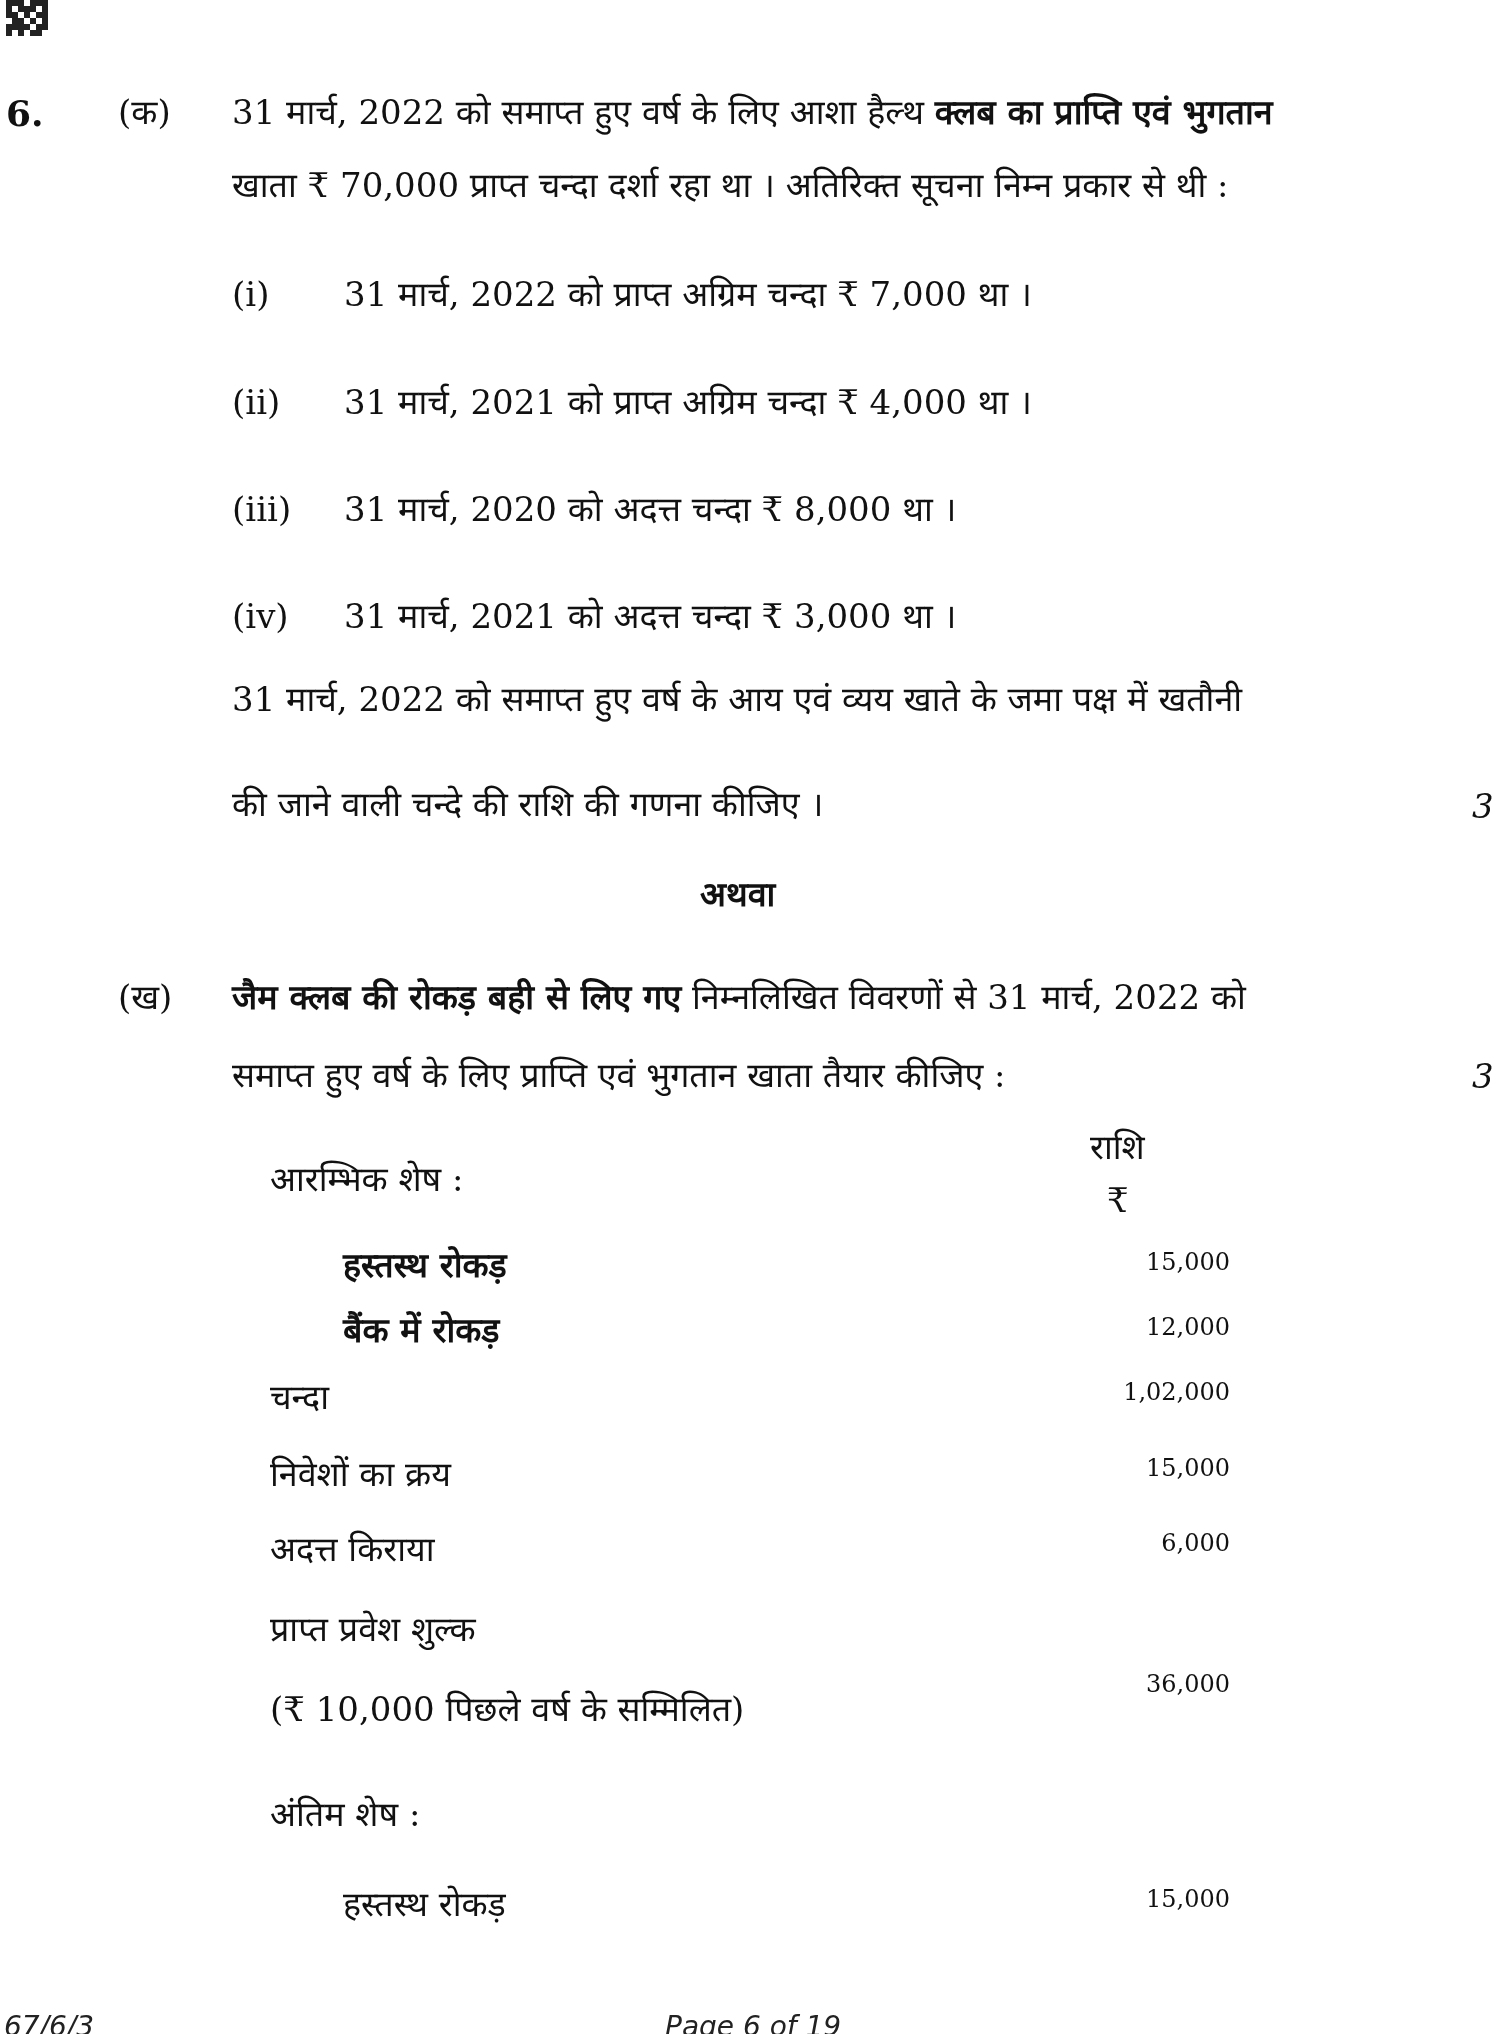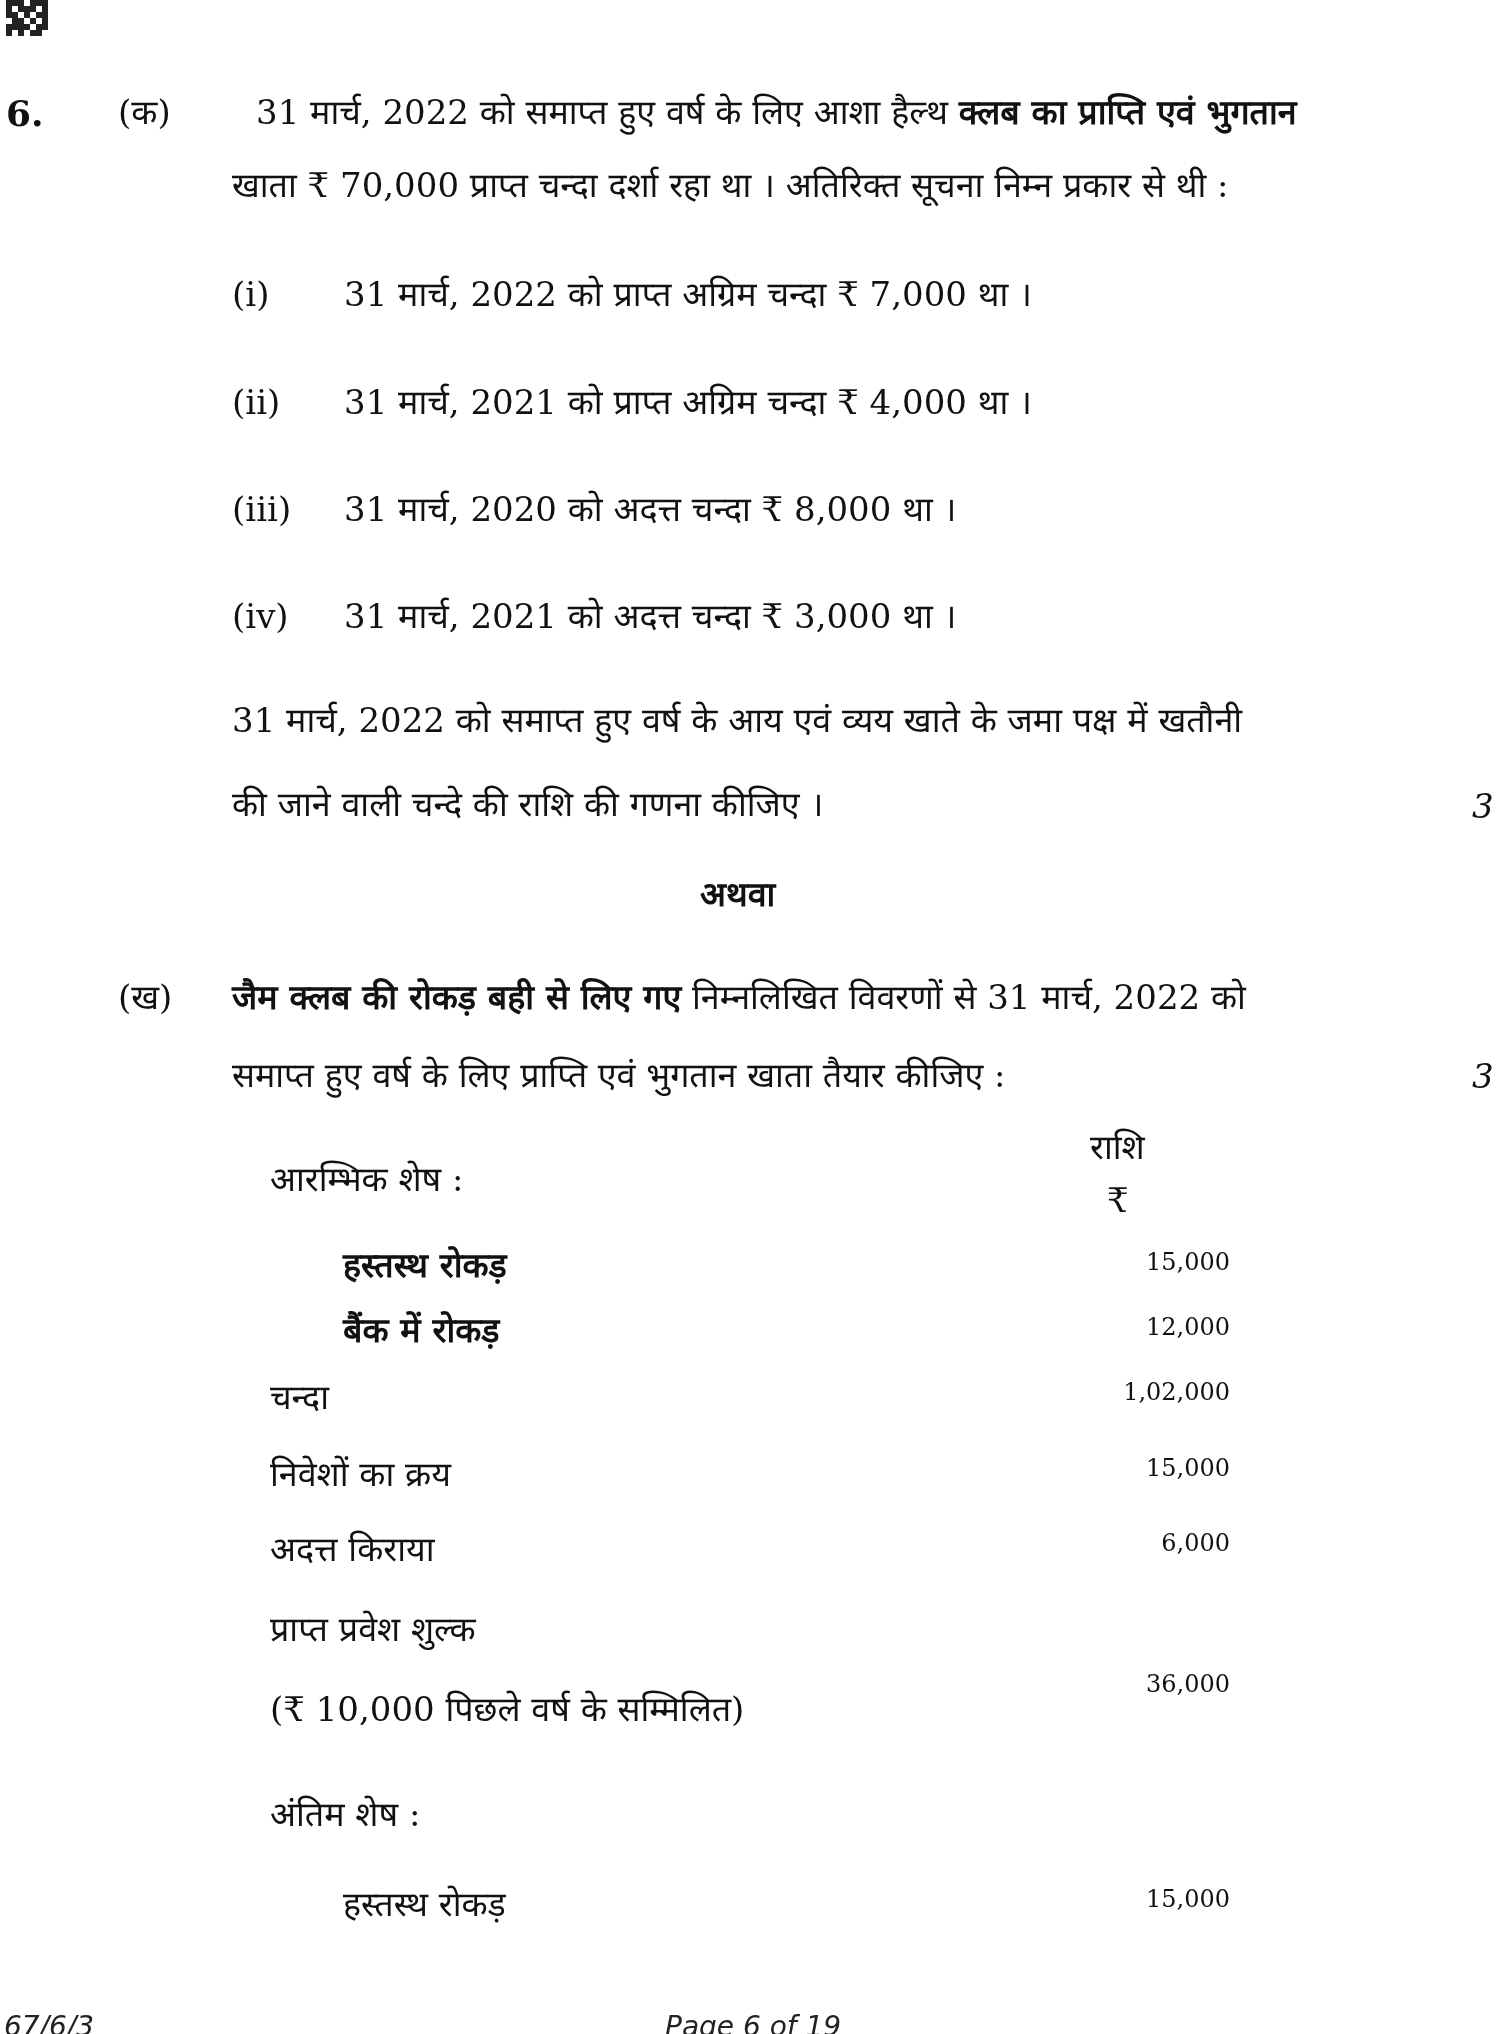--- a/index.html
+++ b/index.html
@@ -77,38 +77,38 @@
     <span class="b"></span>
     <span></span>
     <span class="b"></span>
     <span class="b"></span>
     <span></span>
 </div>
 
 <div class="abs qnum" style="left:6px; top:92px;">6.</div>
 
 <div class="abs txt" style="left:118px; top:90px;">(क)</div>
-<div class="abs txt" style="left:232px; top:90px;margin-left:24px;">
+<div class="abs txt" style="left:232px; top:90px;">
   <span>31 मार्च, 2022 को समाप्त हुए वर्ष के लिए आशा हैल्थ </span><span class="bold">क्लब का प्राप्ति एवं भुगतान</span>
 </div>
 <div class="abs txt" style="left:232px; top:163px;">खाता ₹ 70,000 प्राप्त चन्दा दर्शा रहा था । अतिरिक्त सूचना निम्न प्रकार से थी :</div>
 
 <div class="abs txt" style="left:232px; top:272px;">(i)</div>
 <div class="abs txt" style="left:344px; top:272px;">31 मार्च, 2022 को प्राप्त अग्रिम चन्दा ₹ 7,000 था ।</div>
 
 <div class="abs txt" style="left:232px; top:380px;text-align:center;">(ii)</div>
 <div class="abs txt" style="left:344px; top:380px;">31 मार्च, 2021 को प्राप्त अग्रिम चन्दा ₹ 4,000 था ।</div>
 
 <div class="abs txt" style="left:232px; top:487px;">(iii)</div>
 <div class="abs txt" style="left:344px; top:487px;">31 मार्च, 2020 को अदत्त चन्दा ₹ 8,000 था ।</div>
 
 <div class="abs txt" style="left:232px; top:594px;">(iv)</div>
 <div class="abs txt" style="left:344px; top:594px;">31 मार्च, 2021 को अदत्त चन्दा ₹ 3,000 था ।</div>
 
-<div class="abs txt" style="left:232px; top:698px;text-align:center;">31 मार्च, 2022 को समाप्त हुए वर्ष के आय एवं व्यय खाते के जमा पक्ष में खतौनी</div>
+<div class="abs txt" style="left:232px; top:677px;text-align:center;">31 मार्च, 2022 को समाप्त हुए वर्ष के आय एवं व्यय खाते के जमा पक्ष में खतौनी</div>
 <div class="abs txt" style="left:232px; top:782px;">की जाने वाली चन्दे की राशि की गणना कीजिए ।</div>
 <div class="abs mark" style="left:1472px; top:786px;">3</div>
 
 <div class="abs txt bold" style="left:700px; top:872px;">अथवा</div>
 
 <div class="abs txt" style="left:118px; top:975px;">(ख)</div>
 <div class="abs txt" style="left:232px; top:975px;">
   <span class="bold">जैम क्लब की रोकड़ बही से लिए गए</span><span> निम्नलिखित विवरणों से 31 मार्च, 2022 को</span>
 </div>
 <div class="abs txt" style="left:232px; top:1053px;">समाप्त हुए वर्ष के लिए प्राप्ति एवं भुगतान खाता तैयार कीजिए :</div>

